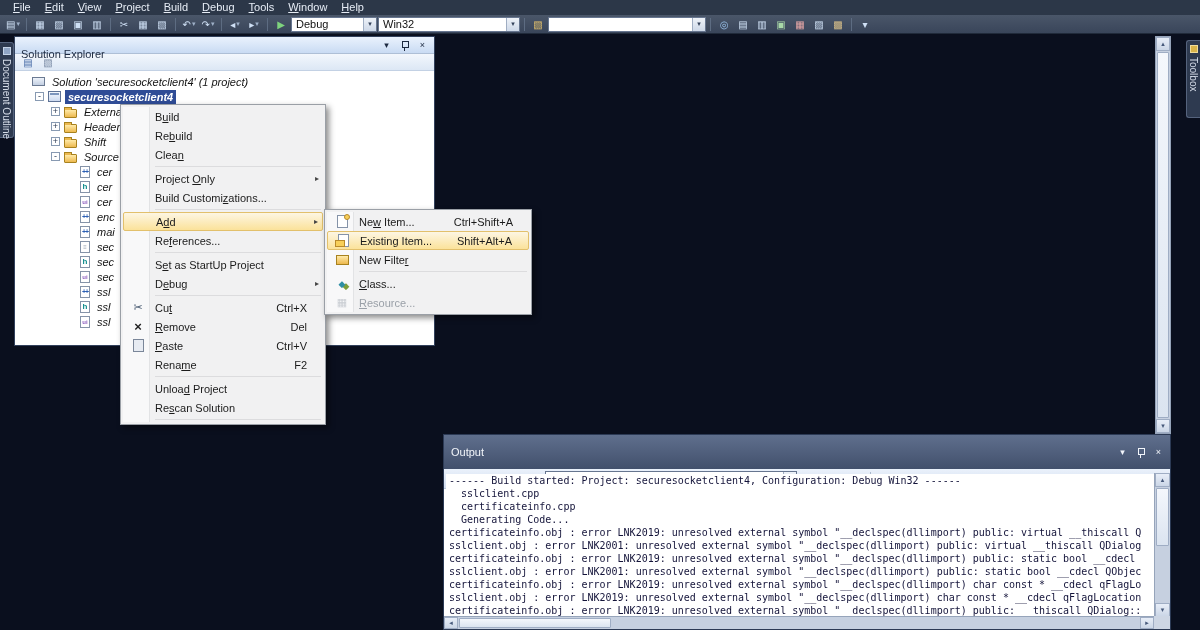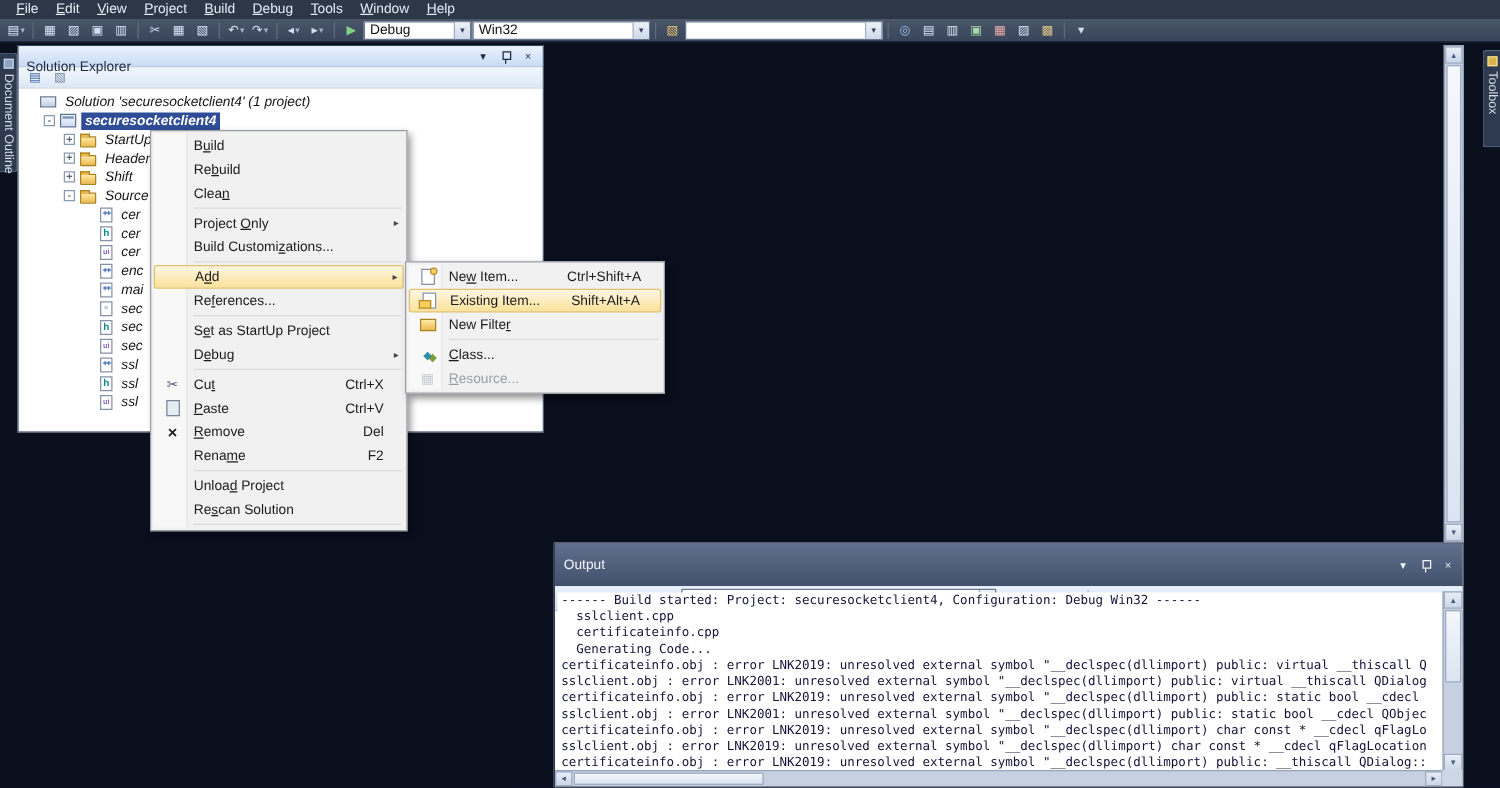--- a/index.html
+++ b/index.html
@@ -259,21 +259,21 @@
         <span class="tlabel" data-name="tree-item-label">Solution 'securesocketclient4' (1 project)</span>
       </div>
       <div class="trow" data-name="tree-item" style="padding-left: 20px;">
         <span class="exp" data-name="collapse-icon">-</span>
         <span class="ticon i-project" data-name="project-icon"></span>
         <span class="tlabel sel" data-name="tree-item-label">securesocketclient4</span>
       </div>
       <div class="trow" data-name="tree-item" style="padding-left: 36px;">
         <span class="exp" data-name="expand-icon">+</span>
         <span class="ticon i-folder" data-name="folder-icon"></span>
-        <span class="tlabel" data-name="tree-item-label">StartUp</span>
+        <span class="tlabel" data-name="tree-item-label">Externa</span>
       </div>
       <div class="trow" data-name="tree-item" style="padding-left: 36px;">
         <span class="exp" data-name="expand-icon">+</span>
         <span class="ticon i-folder" data-name="folder-icon"></span>
         <span class="tlabel" data-name="tree-item-label">Header</span>
       </div>
       <div class="trow" data-name="tree-item" style="padding-left: 36px;">
         <span class="exp" data-name="expand-icon">+</span>
         <span class="ticon i-folder" data-name="folder-icon"></span>
         <span class="tlabel" data-name="tree-item-label">Shift</span>
@@ -375,29 +375,29 @@
       <div class="mi" data-name="menu-item-debug">
         <span class="mlabel" data-name="menu-item-label">D<u>e</u>bug</span>
         <span class="msub" data-name="submenu-arrow-icon">▸</span>
       </div>
       <div class="msep" data-name="menu-separator"></div>
       <div class="mi" data-name="menu-item-cut">
         <span class="mic ic-cut" data-name="cut-icon"></span>
         <span class="mlabel" data-name="menu-item-label">Cu<u>t</u></span>
         <span class="msc" data-name="menu-shortcut">Ctrl+X</span>
       </div>
+      <div class="mi" data-name="menu-item-remove">
+        <span class="mic ic-remove" data-name="remove-icon"></span>
+        <span class="mlabel" data-name="menu-item-label"><u>R</u>emove</span>
+        <span class="msc" data-name="menu-shortcut">Del</span>
+      </div>
       <div class="mi" data-name="menu-item-paste">
         <span class="mic ic-paste" data-name="paste-icon"></span>
         <span class="mlabel" data-name="menu-item-label"><u>P</u>aste</span>
         <span class="msc" data-name="menu-shortcut">Ctrl+V</span>
-      </div>
-      <div class="mi" data-name="menu-item-remove">
-        <span class="mic ic-remove" data-name="remove-icon"></span>
-        <span class="mlabel" data-name="menu-item-label"><u>R</u>emove</span>
-        <span class="msc" data-name="menu-shortcut">Del</span>
       </div>
       <div class="mi" data-name="menu-item-rename">
         <span class="mlabel" data-name="menu-item-label">Rena<u>m</u>e</span>
         <span class="msc" data-name="menu-shortcut">F2</span>
       </div>
       <div class="msep" data-name="menu-separator"></div>
       <div class="mi" data-name="menu-item-unload-project">
         <span class="mlabel" data-name="menu-item-label">Unloa<u>d</u> Project</span>
       </div>
       <div class="mi" data-name="menu-item-rescan-solution">

